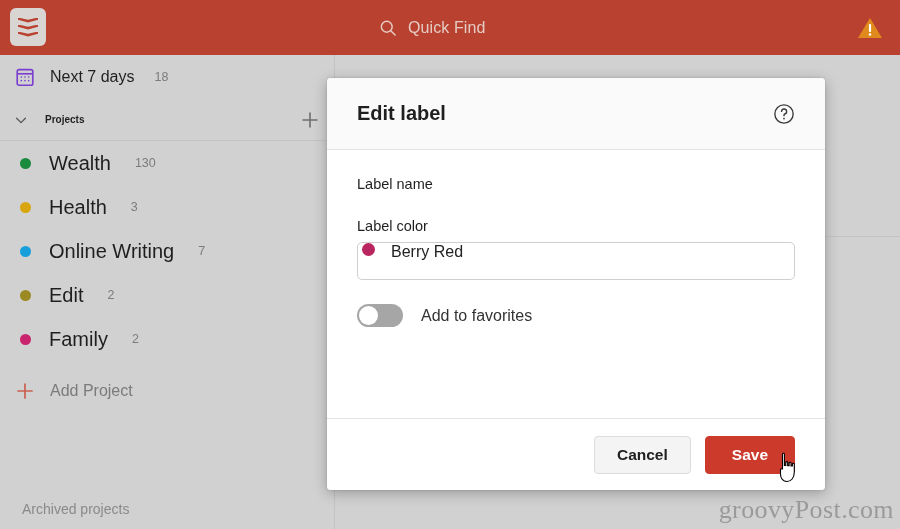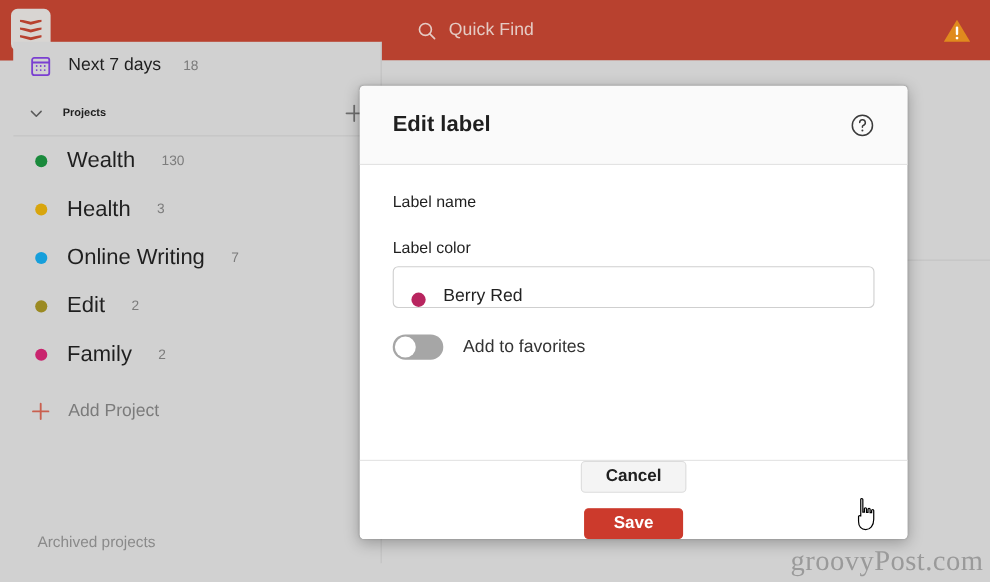--- a/index.html
+++ b/index.html
@@ -41,26 +41,25 @@
   .qf-text {
     color: #e5cbc4; font-size: 16px; letter-spacing: .1px;
   }
   .warn-wrap {
     position: absolute; right: 16px; top: 0; height: 55px;
     display: flex; align-items: center; cursor: pointer;
   }
 
   
   .sidebar {
-    position: absolute; left: 0; top: 38px;
+    position: absolute; left: 0; top: 55px;
     width: 335px; height: 474px;
     background: #d1d1d1;
     border-right: 1px solid #c2c2c2;
     overflow: hidden;
-    margin-left: 12px;
   }
   .nav-row {
     display: flex; align-items: center;
     height: 44px; padding-left: 14px; gap: 14px;
     cursor: pointer;
   }
   .nav-ico { width: 22px; height: 22px; flex: 0 0 22px; }
   .nav-label { font-size: 16px; color: #1f1f1f; }
   .nav-count { font-size: 12.5px; color: #7c7c7c; margin-left: 6px; }
 
@@ -147,21 +146,21 @@
     font-family: "Liberation Sans", sans-serif;
     font-size: 16px; color: #1f1f1f;
     padding: 0 11px; background: #fff;
     outline: none;
   }
   .spacer { height: 18px; }
   .color-select {
     width: 438px; height: 38px;
     border: 1px solid #cfcfcf; border-radius: 5px;
     background: #fff; cursor: pointer;
-    display: flex; align-items: flex-end; padding: 0 16px; gap: 16px;
+    display: flex; align-items: flex-start; padding: 0 4px; gap: 16px;
   }
   .color-dot { width: 13px; height: 13px; border-radius: 50%; flex: 0 0 13px; }
   .color-name { font-size: 16px; color: #222; }
 
   .fav-row {
     display: flex; align-items: center; gap: 18px;
     margin-top: 24px; cursor: pointer;
   }
   .toggle {
     width: 46px; height: 23px; border-radius: 12px;
@@ -172,21 +171,20 @@
     width: 19px; height: 19px; border-radius: 50%;
     background: #ffffff;
   }
   .fav-label { font-size: 16px; color: #333; }
 
   .modal-footer {
     height: 72px; border-top: 1px solid #e3e3e3;
     display: flex; align-items: center; justify-content: flex-end;
     gap: 14px; padding: 0 30px;
     background: #fff;
-    flex-direction: column;
   }
   .btn {
     font-family: "Liberation Sans", sans-serif;
     font-size: 15.5px; font-weight: bold;
     border-radius: 4px; cursor: pointer;
     height: 38px; padding: 0 22px;
   }
   .btn-cancel {
     background: #f4f4f4; border: 1px solid #dcdcdc; color: #202020;
   }

